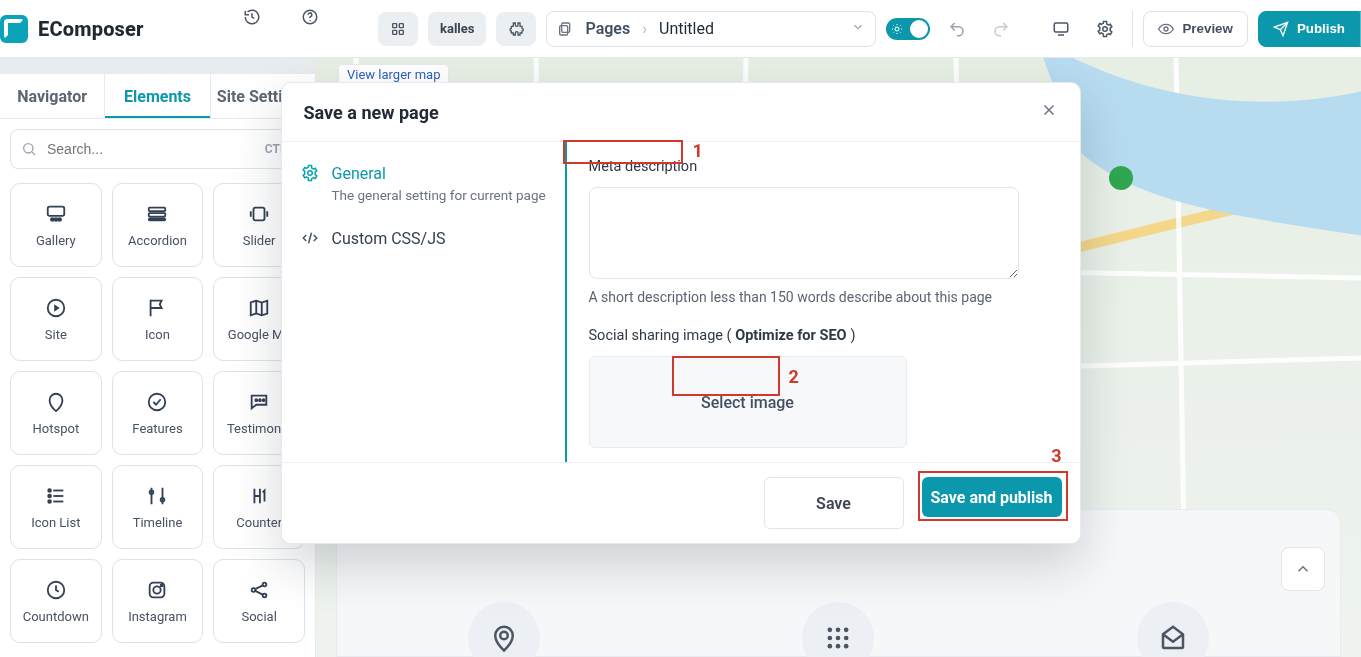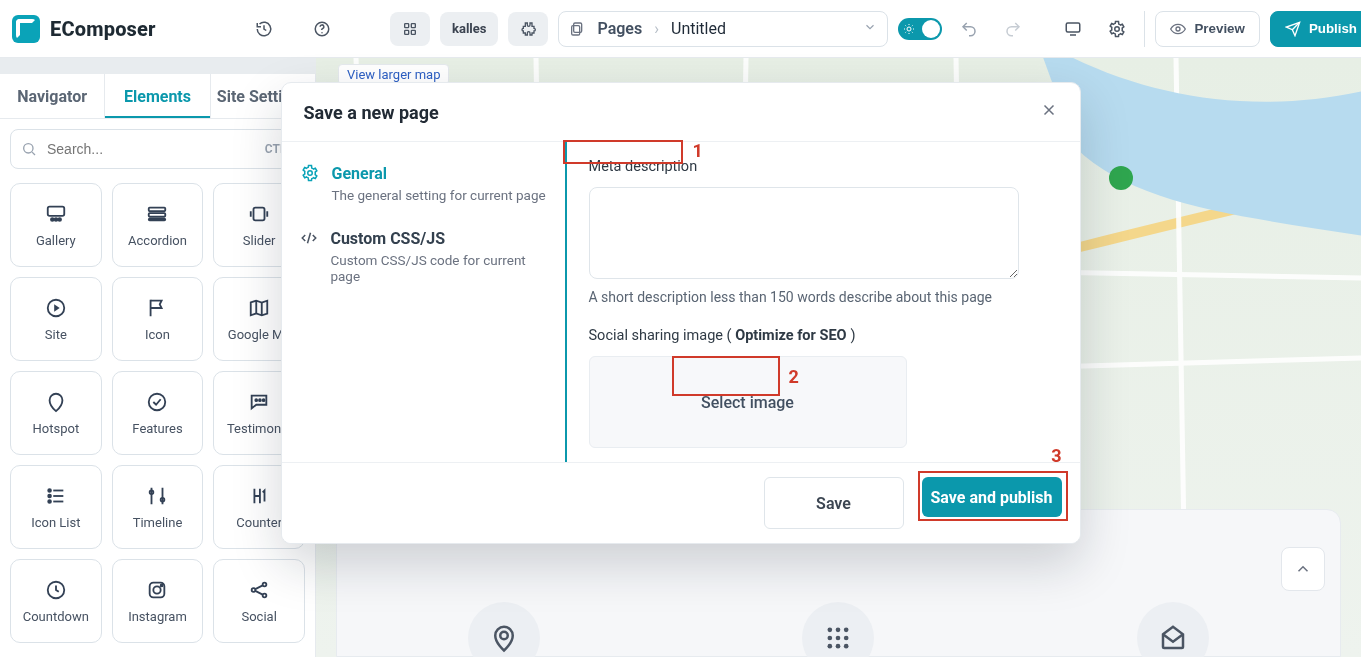--- a/index.html
+++ b/index.html
@@ -23,21 +23,21 @@
     color:var(--ink);
     background:#e8ecef;
     position:relative;
     overflow:hidden;
   }
   
   .topbar{
     position:absolute;left:0;top:0;width:100%;height:58px;
     background:var(--panel);
     border-bottom:1px solid var(--line2);
-    display:flex;align-items:center;gap:26px;padding:0 12px;
+    display:flex;gap:26px;padding:0 0;
   }
   .brand{display:flex;align-items:center;gap:10px;min-width:210px}
   .brand .logo{
     width:28px;height:28px;border-radius:6px;background:#0aa3b8;
     position:relative;overflow:hidden;
   }
   .brand .logo::before{content:"";position:absolute;inset:4px;border:4px solid #fff;border-right-color:transparent;border-bottom-color:transparent;border-radius:4px}
   .brand .title{font-weight:800;font-size:20px;letter-spacing:.2px;color:#1e2a33}
   .icon-btn{
     width:34px;height:34px;border-radius:8px;border:1px solid transparent;
@@ -118,21 +118,21 @@
     border:1px solid #e6eaee;overflow:hidden;
   }
   .modal-header{display:flex;align-items:center;justify-content:space-between;padding:18px 22px;border-bottom:1px solid #edf0f3}
   .modal-title{font-weight:700;font-size:18px;color:#222b35}
   .modal-close{cursor:pointer;color:#6b7280}
   .modal-body{display:flex;min-height:320px}
   .modal-nav{width:285px;border-right:2px solid var(--teal);padding:22px 18px;display:flex;flex-direction:column;gap:26px}
   .nav-item{display:flex;gap:12px}
   .nav-item .ic{width:20px;display:flex;justify-content:center;color:#0aa3b8}
   .nav-item.inactive .ic{color:#4b5563}
-  .nav-item .tt{font-weight:700;color:var(--teal)}
+  .nav-item .tt{font-weight:400;color:var(--teal)}
   .nav-item.inactive .tt{color:#33404e}
   .nav-item .desc{color:#6b7280;font-size:13.5px;margin-top:4px}
   .modal-main{flex:1;padding:14px 22px 10px}
   .label{font-size:14.5px;color:#2f3a45}
   .desc-hint{color:#5a6573;font-size:14px;margin-top:6px}
   .textarea{width:430px;height:92px;border:1px solid #dfe5ea;border-radius:8px;margin-top:12px;resize:both}
   .social-row{margin-top:20px}
   .select-box{margin-top:12px;width:318px;height:92px;border:1px solid #e9edf1;border-radius:6px;background:#f7f8fa;display:flex;align-items:center;justify-content:center}
   .select-btn{color:#425061;font-weight:500}
 
@@ -485,21 +485,20 @@
         <div class="nav-item inactive">
           <div class="ic">
             <svg width="18" height="18" viewBox="0 0 24 24" fill="none" stroke="currentColor" stroke-width="2">
                 <polyline points="7 8 3 12 7 16"></polyline>
                 <polyline points="17 8 21 12 17 16"></polyline>
                 <path d="M14 5l-4 14"></path>
               </svg>
           </div>
           <div>
             <div class="tt">Custom CSS/JS</div>
-            <div class="desc">Custom CSS/JS code for current page</div>
           </div>
         </div>
       </div>
       <div class="modal-main" style="position:relative">
         <div class="label" style="display:inline-block">Meta description</div>
         <textarea class="textarea" style=""></textarea>
         <div class="desc-hint">A short description less than 150 words describe about this page</div>
         <div class="social-row">
           <span class="label">Social sharing image ( </span>
           <span class="label" style="font-weight:700">Optimize for SEO</span>

